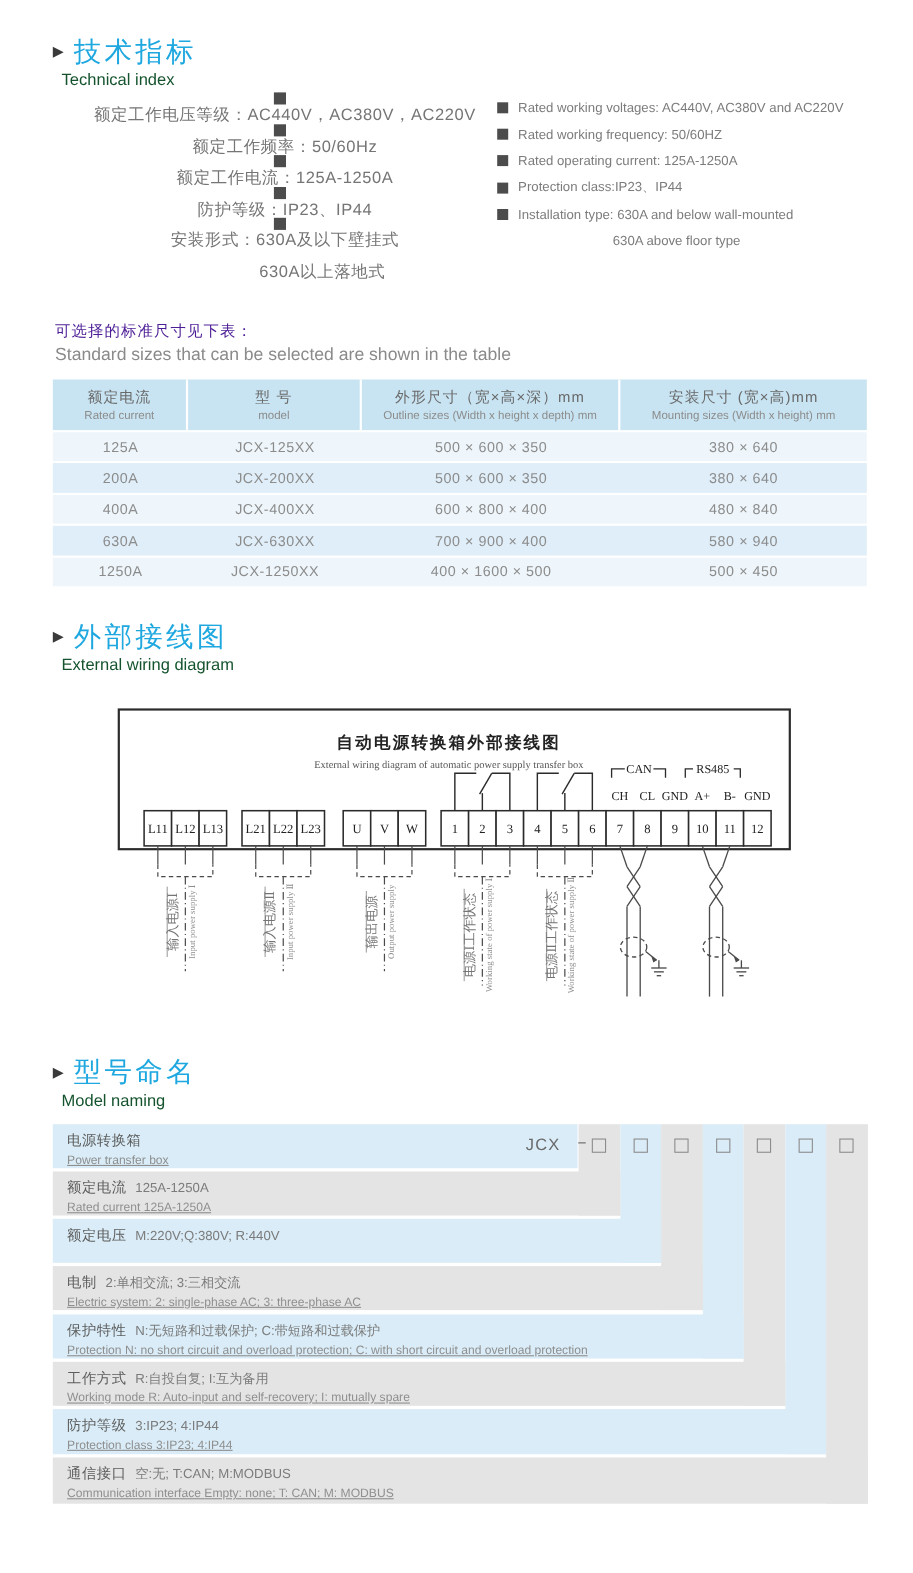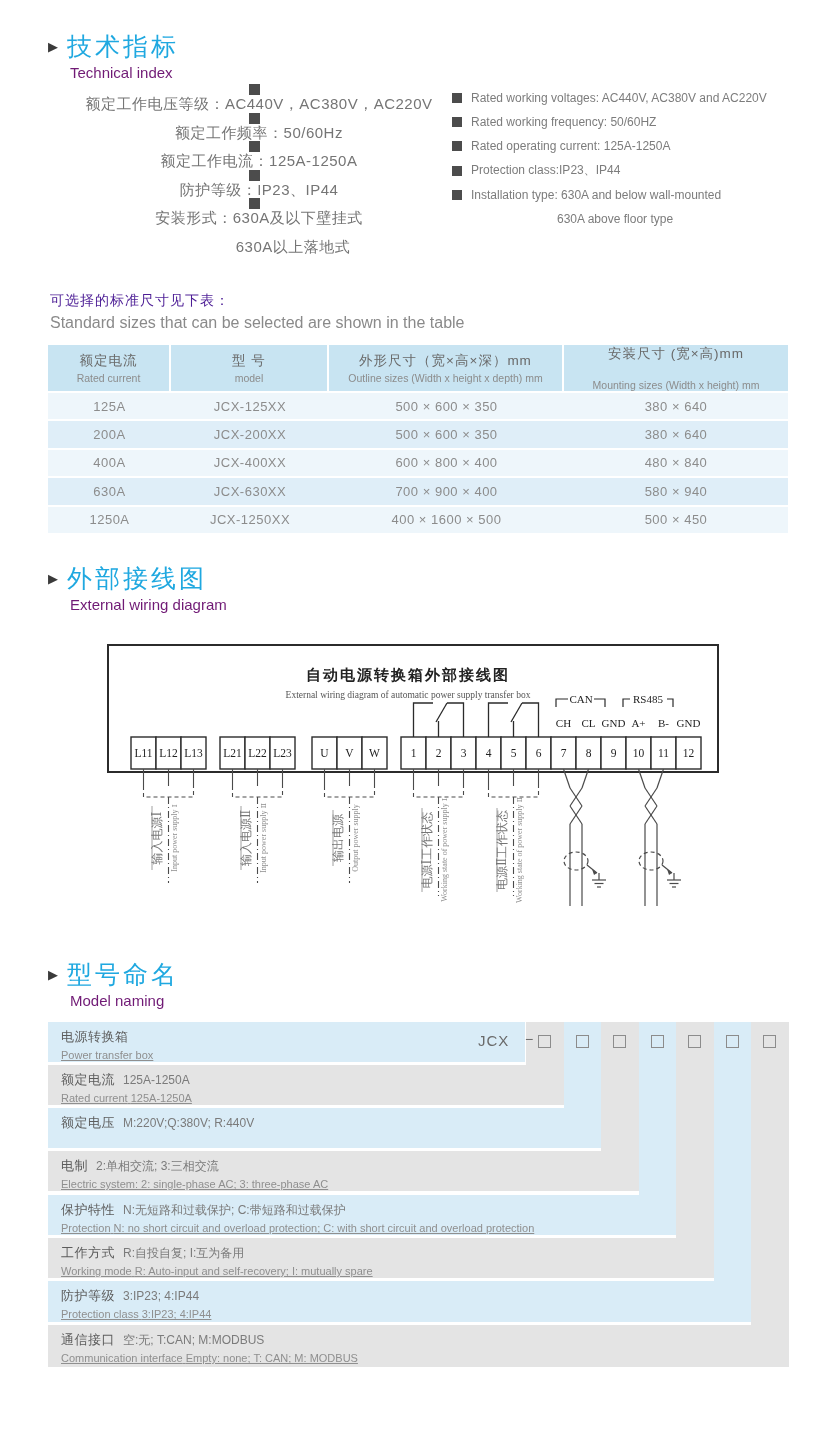--- a/index.html
+++ b/index.html
@@ -5,21 +5,21 @@
   * { margin:0; padding:0; box-sizing:border-box; }
   body { background:#fff; }
   .page { position:relative; width:830px; height:1430px; background:#ffffff; overflow:hidden;
           font-family:"Liberation Sans","DejaVu Sans",sans-serif; }
 
   
   .sec-head { position:absolute; left:48px; }
   .sec-row { display:flex; align-items:center; }
   .sec-arrow { font-size:13px; color:#3a3a3a; margin-right:9px; }
   .sec-cn { font-size:25px; color:#1fa8e0; letter-spacing:3px; }
-  .sec-en { font-size:15px; color:#701a75; margin:1px 0 0 22px; }
+  .sec-en { font-size:15px; color:#14532d; margin:1px 0 0 8px; }
 
   
   .spec-col { position:absolute; }
   .spec-left { left:64px; top:84px; width:390px; }
   .spec-right { left:452px; top:86px; width:370px; }
   .spec-line { display:flex; align-items:center; }
   .spec-left .spec-line { height:28.6px; font-size:15px; color:#757575; letter-spacing:0.5px;flex-direction:column; }
   .spec-right .spec-line { height:24.2px; font-size:12px; color:#7c7c7c; }
   .spec-bullet { flex:0 0 auto; background:#4c4c4c; margin-right:9px; }
   .spec-left .spec-bullet { width:11px; height:11px; }
@@ -32,21 +32,21 @@
   .tbl-intro-cn { position:absolute; left:50px; top:292px; font-size:14px; color:#4c1d95; letter-spacing:1px; }
   .tbl-intro-en { position:absolute; left:50px; top:314px; font-size:16px; color:#8a8a8a; }
 
   
   .tbl { position:absolute; left:48px; top:345px; width:740px; }
   .tbl-head { display:flex; background:#c8e4f2; height:46px; }
   .th-cell { display:flex; flex-direction:column; justify-content:center; text-align:center; border-right:2px solid #fff; }
   .th-cell:last-child { border-right:none; }
   .th-cn { font-size:13.5px; color:#696969; letter-spacing:1px; }
   .th-en { font-size:10.5px; color:#8c8c8c; margin-top:2px; }
-  .c0 { width:123px; } .c1 { width:158px; } .c2 { width:235px; } .c3 { width:224px;justify-content:space-between; }
+  .c0 { width:123px; } .c1 { width:158px; } .c2 { width:235px; } .c3 { width:224px; }
   .tbl-row { display:flex; height:26.4px; margin-top:2px; }
   .tbl-row.odd  { background:#eef6fb; }
   .tbl-row.even { background:#dfeef8; }
   .td-cell { display:flex; align-items:center; justify-content:center; font-size:13px; color:#8c8c8c; letter-spacing:0.5px; }
 
   
   .wiring-svg { position:absolute; left:100px; top:640px; }
   .wiring-svg text { font-family:"Liberation Serif","DejaVu Serif",serif; }
 
   

